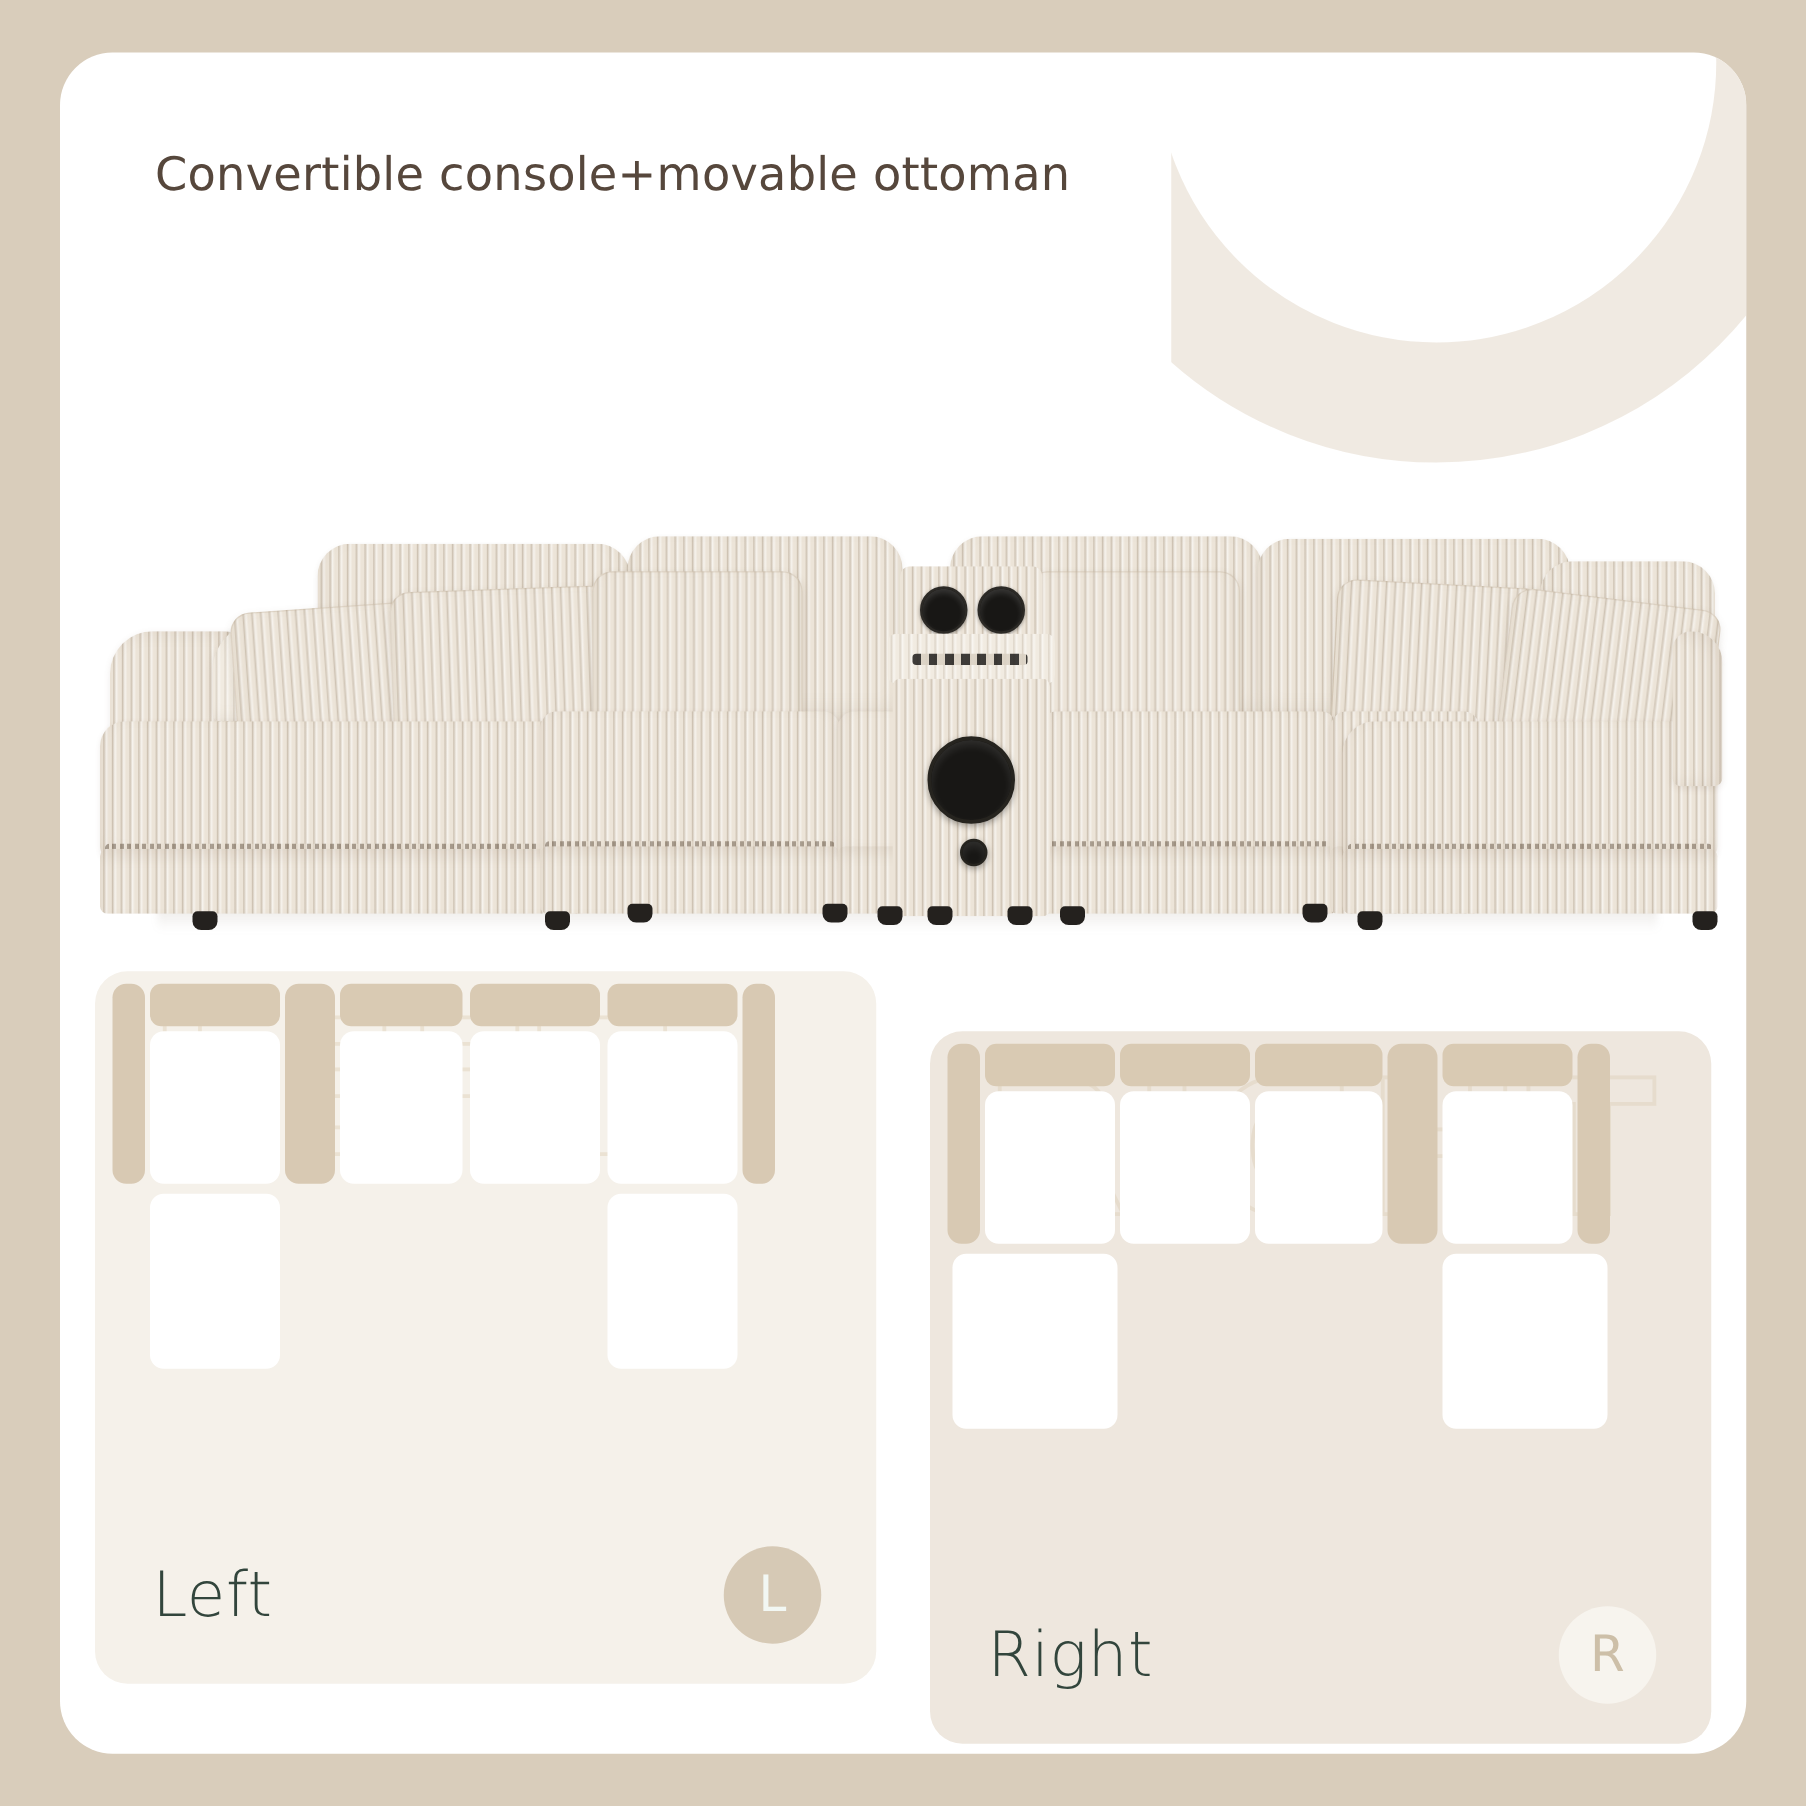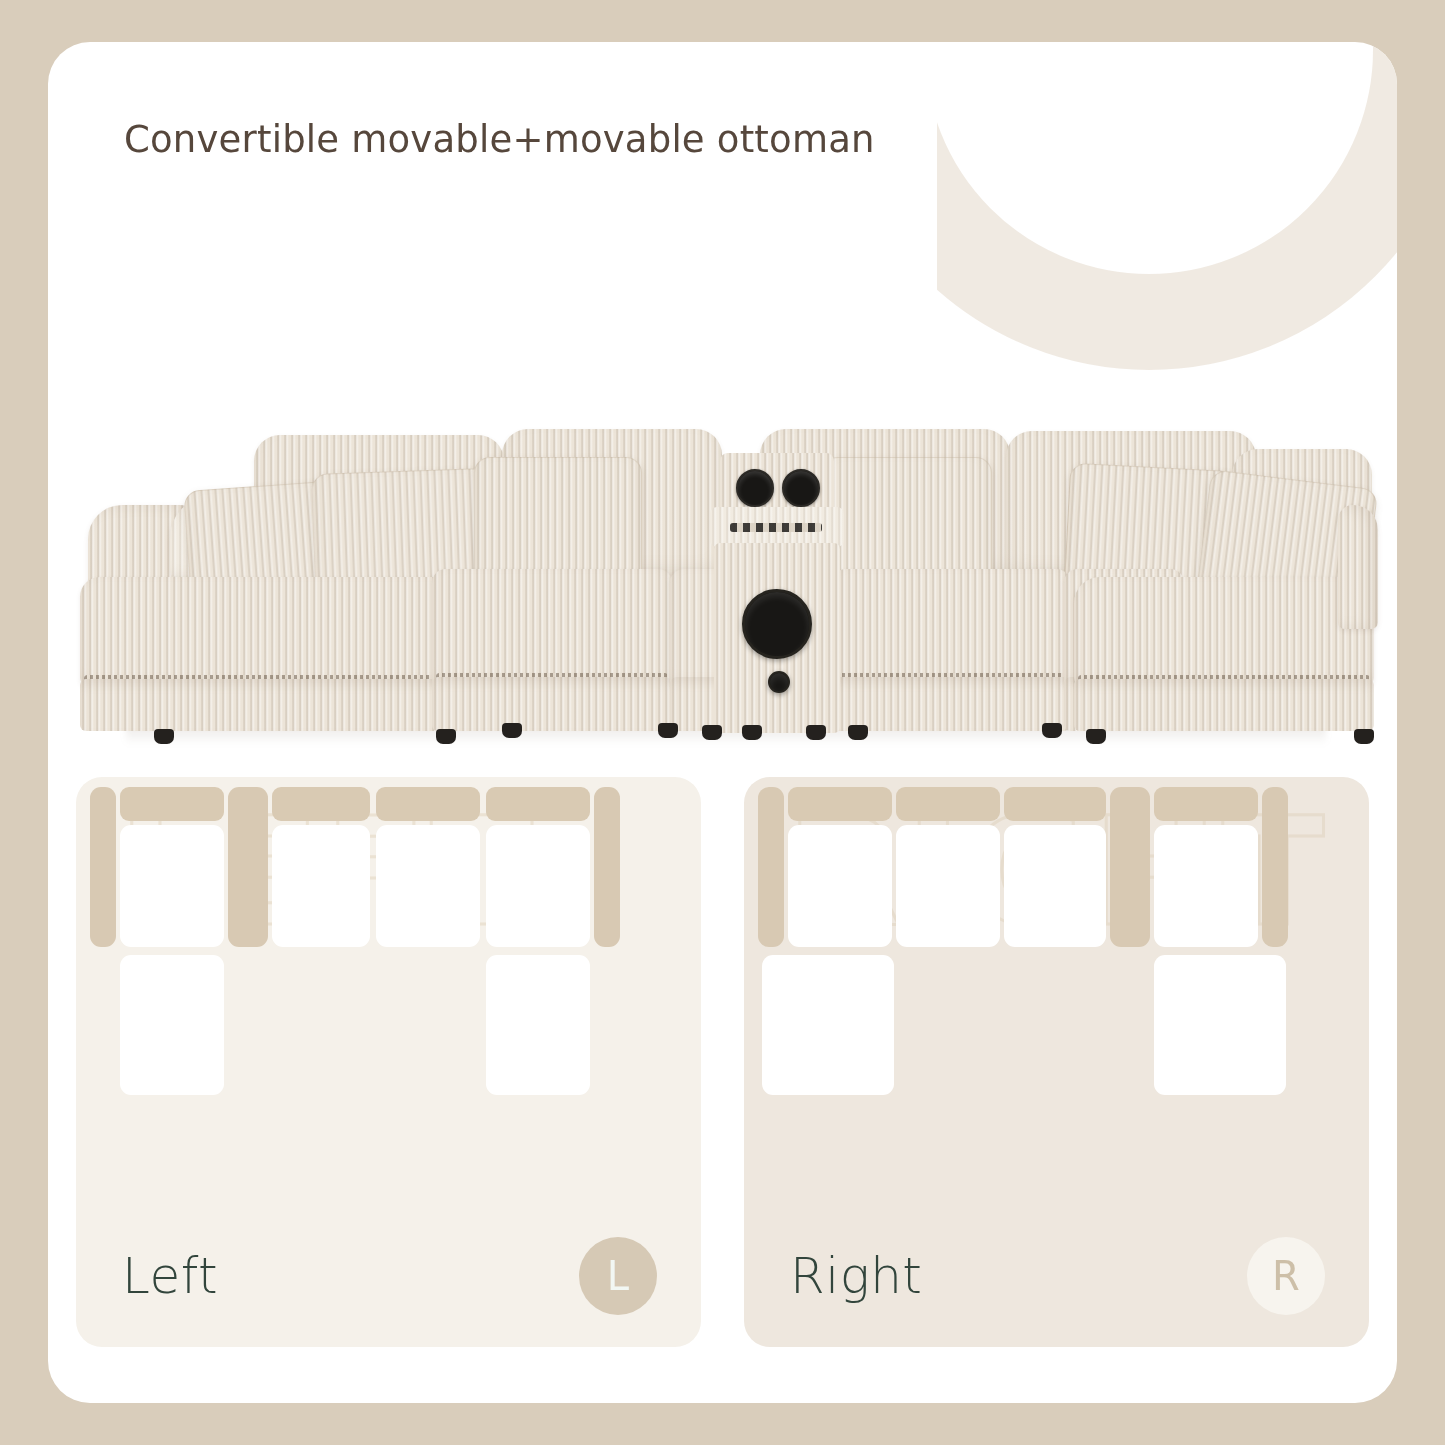--- a/index.html
+++ b/index.html
@@ -176,21 +176,21 @@
     left:28px; top:735px;
     width:1293px; height:590px;
   }
   .panel{
     position:absolute;
     top:0; width:625px; height:570px;
     border-radius:26px;
     overflow:hidden;
   }
   .panel-left { left:0;   background:#f5f1ea; }
-  .panel-right{ left:668px; background:#eee7de; }
+  .panel-right{ left:668px; background:#eee7de;margin-top:48px; }
 
   .watermark{
     position:absolute;
     top:20px; left:42px;
     font-size:150px; font-weight:bold;
     letter-spacing:4px;
     line-height:1;
     color:transparent;
     white-space:nowrap;
     pointer-events:none;
@@ -227,21 +227,21 @@
 
 <div id="root">
 
   <div class="card">
 
     <div class="corner-arc-wrap">
       <div class="corner-arc"></div>
     </div>
 
     <div class="header">
-      <div class="subtitle">Convertible movable+movable ottoman</div>
+      <div class="subtitle">Convertible console+movable ottoman</div>
     </div>
 
     <div class="hero">
       <div class="sofa">
 
         <div class="shadow-floor" style="left:60px;top:336px;width:1200px;height:22px;"></div>
 
         <div class="backrest rib" style="left:188px;top:48px;width:250px;height:145px;"></div>
         <div class="backrest rib" style="left:436px;top:42px;width:220px;height:150px;"></div>
         <div class="backrest rib" style="left:694px;top:42px;width:250px;height:150px;"></div>

